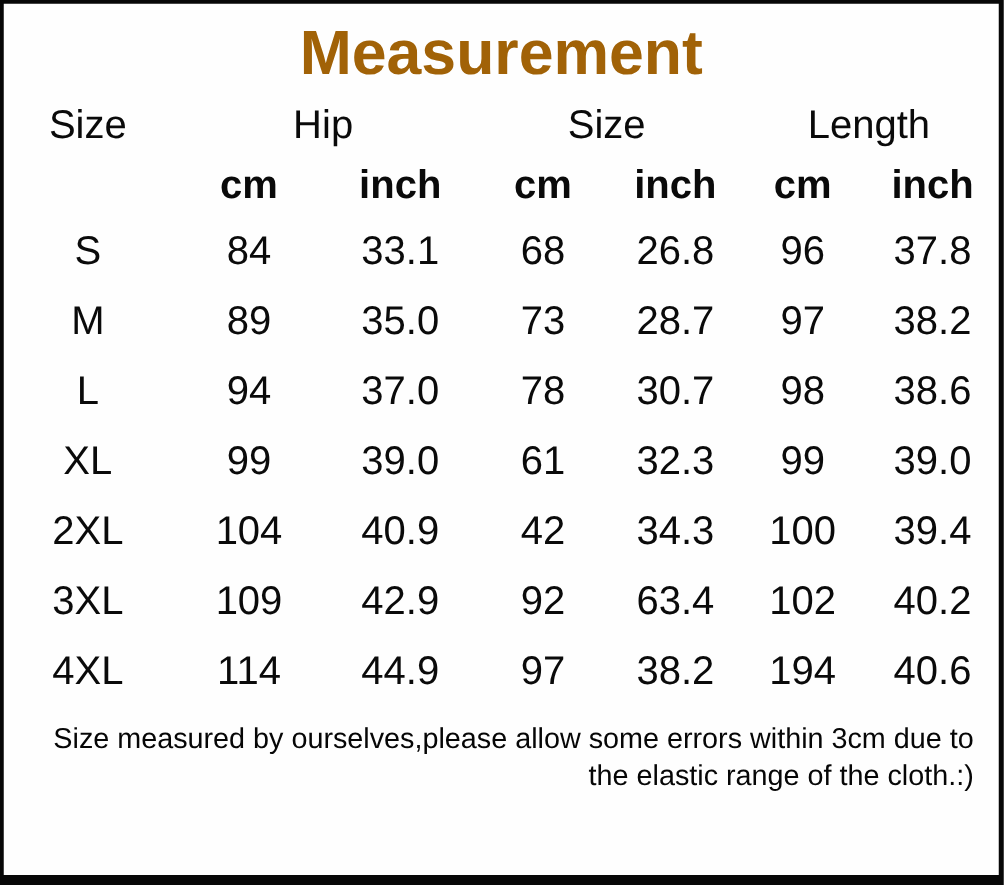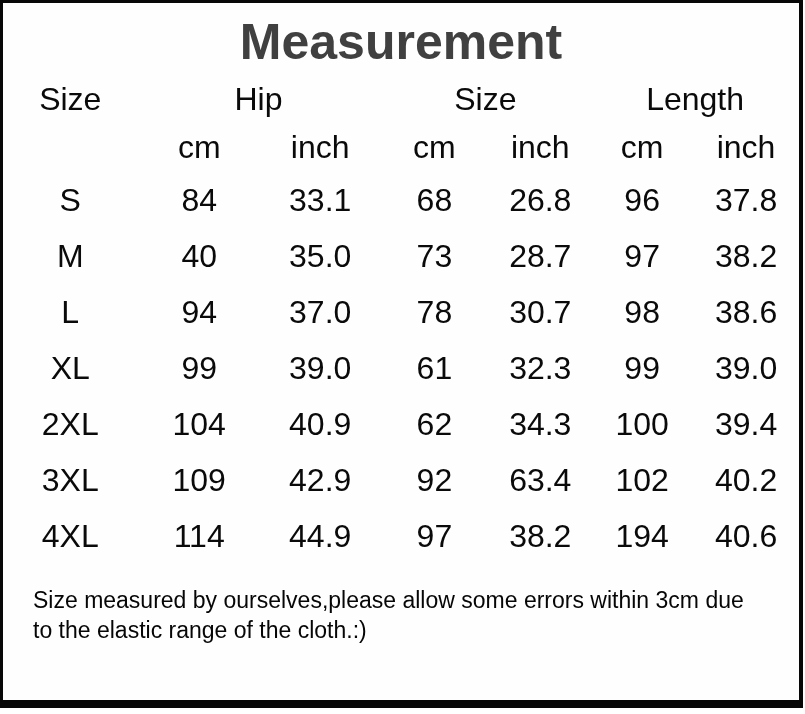--- a/index.html
+++ b/index.html
@@ -28,44 +28,44 @@
     overflow: hidden;
   }
   .title {
     margin: 0;
     height: 62px;
     padding-top: 10px;
     line-height: 58px;
     text-align: center;
     font-size: 50px;
     font-weight: bold;
-    color: #404040;
+    color: #a16207;
   }
   table.size-table {
     width: 100%;
     border-collapse: collapse;
     table-layout: fixed;
     font-size: 32px;
   }
   table.size-table th,
   table.size-table td {
     padding: 0;
     text-align: center;
     vertical-align: middle;
     font-weight: normal;
     white-space: nowrap;
     overflow: hidden;
   }
   tr.group-row th { height: 48px; }
-  tr.unit-row th  { height: 49px; }
+  tr.unit-row th  { height: 49px; font-weight: bold; }
   tbody tr.data-row td { height: 56px; }
   .note {
-    margin: 10px;
+    margin: 0;
     padding: 11px 20px 0 20px;
-    text-align: left;
+    text-align: right;
     font-size: 23px;
     line-height: 30px;
     color: #060606;
   }
 </style>
 </head>
 <body>
 
 <div class="frame">
 
@@ -103,21 +103,21 @@
         <td>S</td>
         <td>84</td>
         <td>33.1</td>
         <td>68</td>
         <td>26.8</td>
         <td>96</td>
         <td>37.8</td>
       </tr>
       <tr class="data-row">
         <td>M</td>
-        <td>40</td>
+        <td>89</td>
         <td>35.0</td>
         <td>73</td>
         <td>28.7</td>
         <td>97</td>
         <td>38.2</td>
       </tr>
       <tr class="data-row">
         <td>L</td>
         <td>94</td>
         <td>37.0</td>
@@ -132,21 +132,21 @@
         <td>39.0</td>
         <td>61</td>
         <td>32.3</td>
         <td>99</td>
         <td>39.0</td>
       </tr>
       <tr class="data-row">
         <td>2XL</td>
         <td>104</td>
         <td>40.9</td>
-        <td>62</td>
+        <td>42</td>
         <td>34.3</td>
         <td>100</td>
         <td>39.4</td>
       </tr>
       <tr class="data-row">
         <td>3XL</td>
         <td>109</td>
         <td>42.9</td>
         <td>92</td>
         <td>63.4</td>

